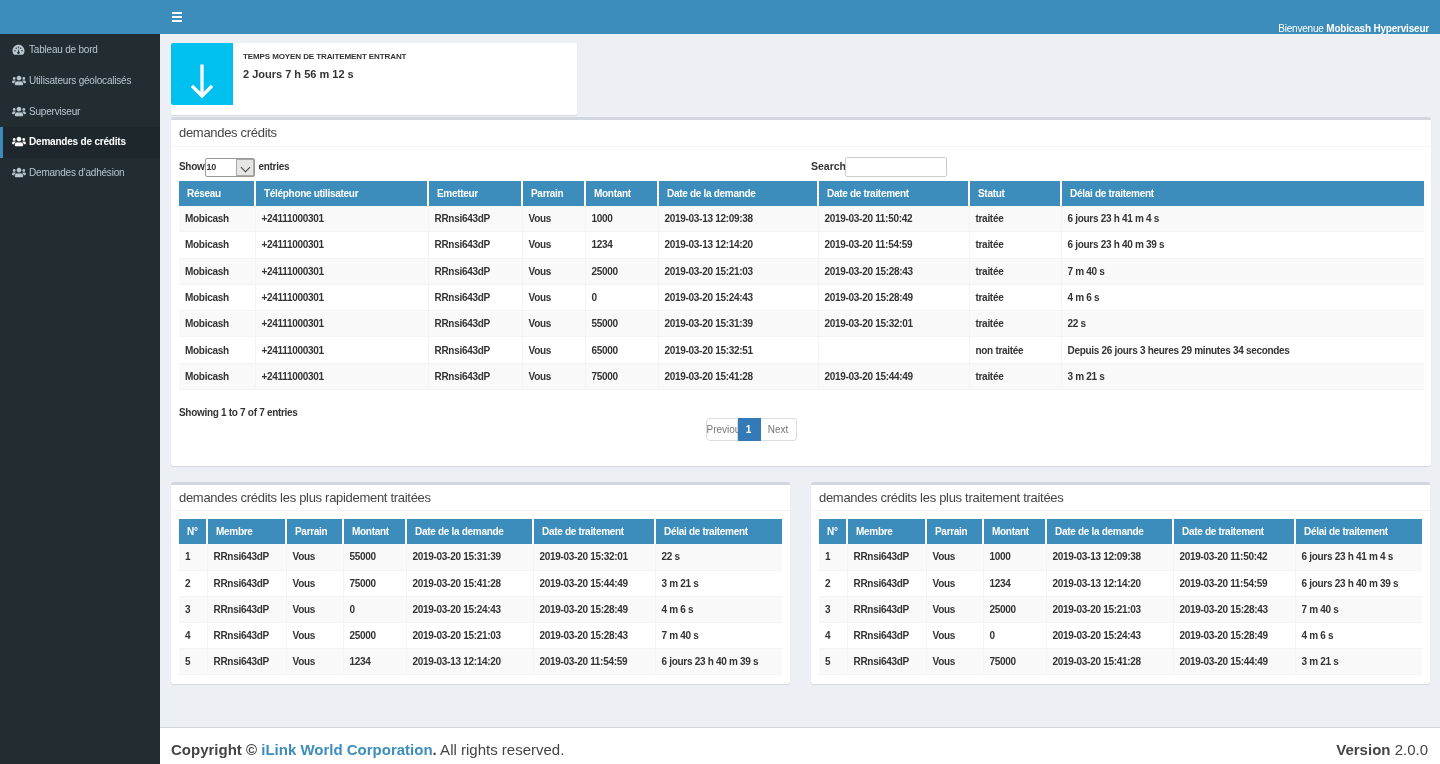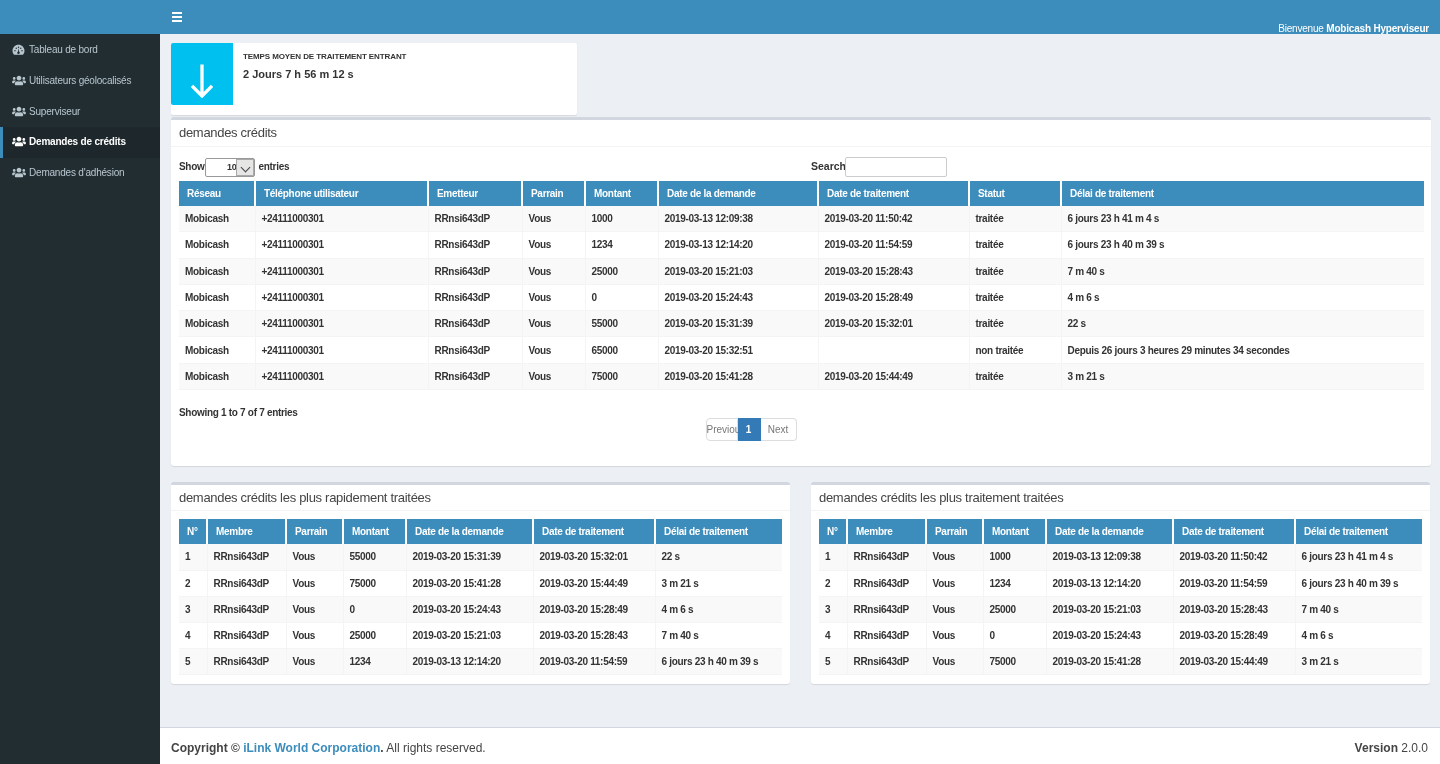--- a/index.html
+++ b/index.html
@@ -41,21 +41,21 @@
 .box-title { position:absolute; left:8px; top:5px; font-size:13px; letter-spacing:-0.3px; color:#444; }
 .box-main { left:11px; top:83px; width:1260px; height:349px; }
 .box-main .divider { position:absolute; left:0; top:26px; width:1260px; height:1px; background:#f4f4f4; }
 .box-bl { left:11px; top:448px; width:619px; height:202px; }
 .box-br { left:651px; top:448px; width:619px; height:202px; }
 .box-bl .divider, .box-br .divider { position:absolute; left:0; top:25px; width:619px; height:1px; background:#f4f4f4; }
 
 
 .dt-length { position:absolute; left:8px; top:37px; font-size:10px; font-weight:700; letter-spacing:-0.3px; color:#333; height:20px; line-height:20px; }
 .dt-length .sel { display:inline-block; vertical-align:middle; width:50px; height:19px; border:1px solid #999; border-radius:2px; background:#fff; position:relative; margin:0 3px 0 1px; }
-.dt-length .sel .v { position:absolute; left:0; width:30px; text-align:right; top:0; line-height:17px; font-size:9px; }
+.dt-length .sel .v { position:absolute; left:0; width:30px; text-align:left; top:0; line-height:17px; font-size:9px; }
 .dt-length .sel .a { position:absolute; right:0; top:0; width:18px; height:17px; background:#e6e6e4; border:1px solid #a9a9a9; }
 .dt-length .sel .a:after { content:""; position:absolute; left:4.5px; top:4px; width:6px; height:6px; border-left:1.8px solid #444; border-bottom:1.8px solid #444; transform:rotate(-45deg); }
 .dt-search { position:absolute; left:640px; width:306px; top:36px; height:21px; line-height:21px; font-size:10.5px; font-weight:700; color:#333; }
 .dt-search input { position:absolute; left:34px; top:0.5px; width:102px; height:20px; border:1px solid #ccc; border-radius:2px; outline:none; }
 
 
 table { border-collapse:collapse; table-layout:fixed; position:absolute; left:8px; }
 .box-main table { top:60.5px; width:1245px; }
 .box-main td { height:26.3px; }
 .box-bl table, .box-br table { top:34px; width:603px; }
@@ -70,21 +70,21 @@
 .pager { position:absolute; left:534.5px; top:298px; height:23px; font-size:10px; color:#777; }
 .pager .pg { float:left; height:23px; line-height:21px; text-align:center; background:#fff; border:1px solid #ddd; border-left:none; }
 .pager .pg.first { width:32px; }
 .pager .pg.act { width:23px; }
 .pager .pg.last { width:36px; }
 .pager .pg.first { border-left:1px solid #ddd; border-radius:4px 0 0 4px; }
 .pager .pg.last { border-radius:0 4px 4px 0; }
 .pager .pg.act { background:#337ab7; border-color:#337ab7; color:#fff; font-weight:700; }
 
 
-.footer { position:absolute; left:0px; top:693px; width:1280px; height:37px; background:#fff; border-top:1px solid #d2d6de; font-size:12px; color:#444; }
+.footer { position:absolute; left:0px; top:693px; width:1280px; height:37px; background:#fff; border-top:1px solid #d2d6de; font-size:15px; color:#444; }
 .footer .left { position:absolute; left:11px; top:13px; }
 .footer .left b { color:#444; }
 .footer .left a { color:#3c8dbc; font-weight:700; text-decoration:none; }
 .footer .right { position:absolute; right:12px; top:13px; }
 </style>
 </head>
 <body>
 
 <div class="sidebar">
   <ul class="menu">

